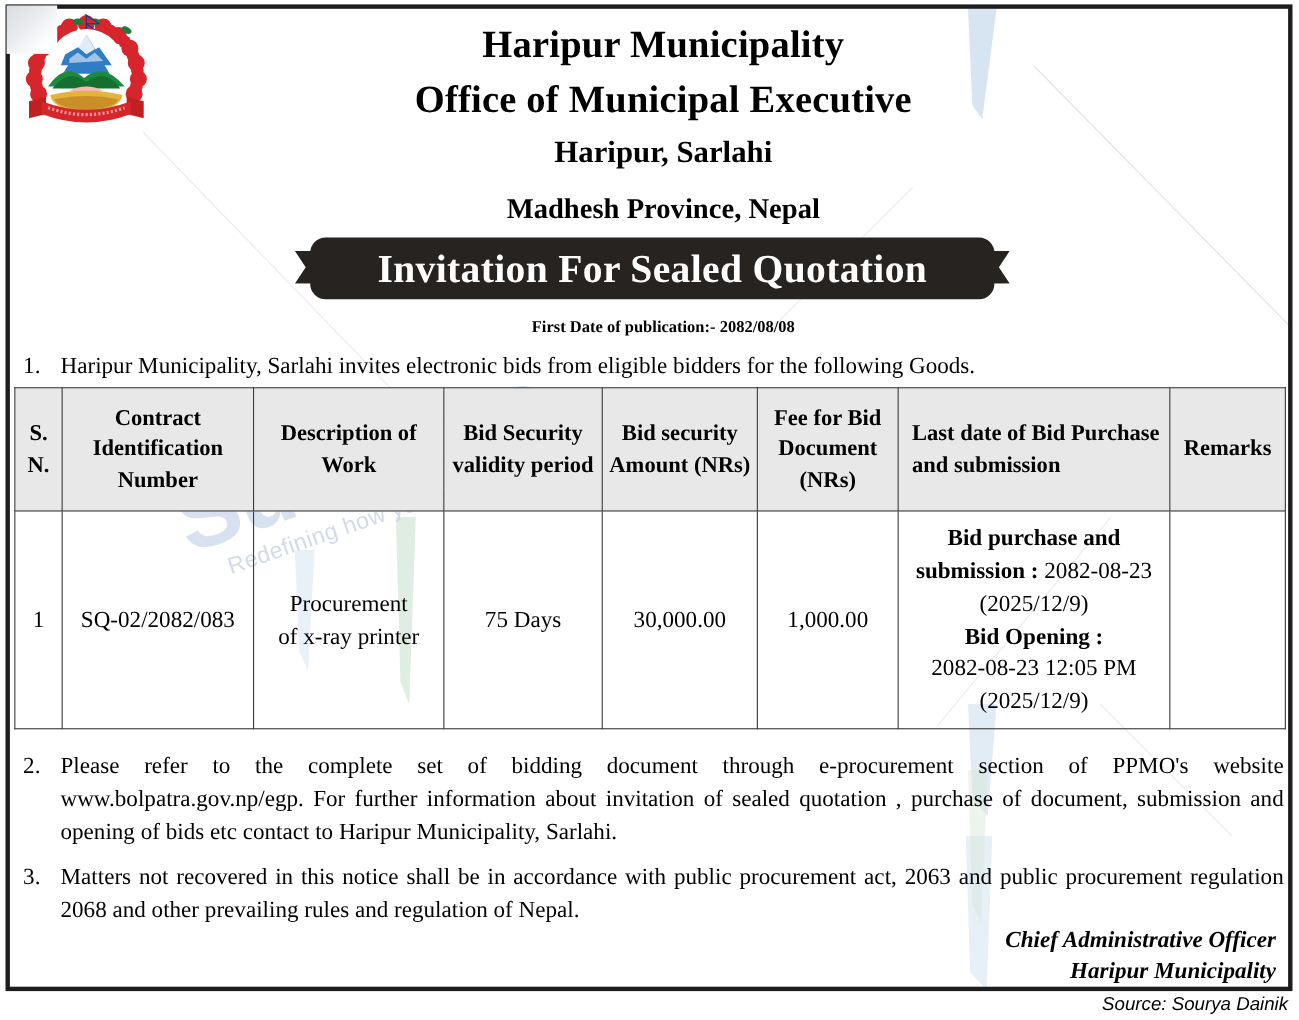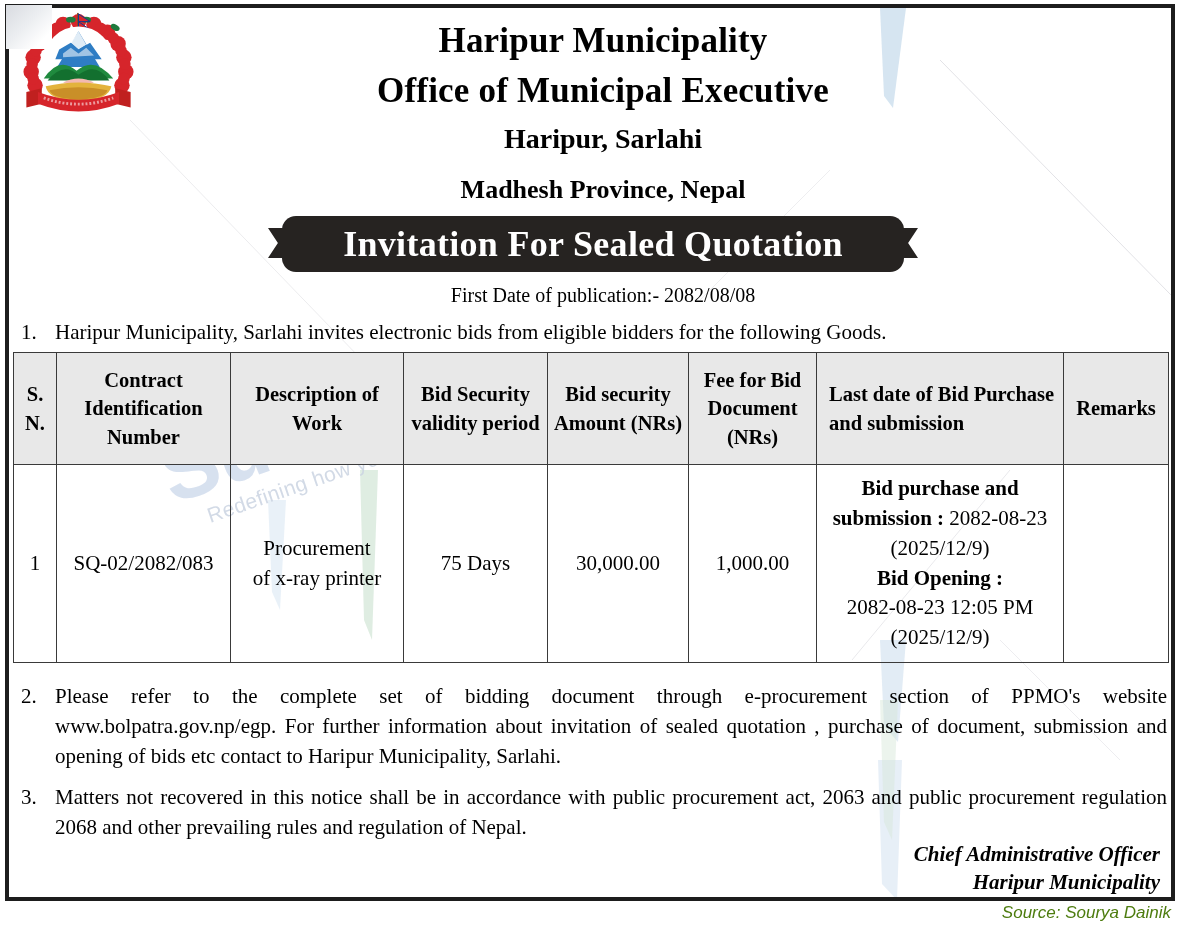--- a/index.html
+++ b/index.html
@@ -119,25 +119,25 @@
   .banner-text {
     color: #ffffff;
     font-size: 36px;
     font-weight: bold;
     letter-spacing: .3px;
     line-height: 1;
   }
 
   .pub-date {
     position: absolute;
-    left: 150px; top: 276px;
+    left: 150px; top: 282px;
     width: 880px;
     text-align: center;
-    font-size: 20px;
-    font-weight: normal;
+    font-size: 15px;
+    font-weight: bold;
   }
 
   
   .clause {
     position: absolute;
     display: flex;
     font-size: 21px;
     line-height: 1.42;
   }
   .clause .num {
@@ -211,21 +211,21 @@
     line-height: 1.35;
   }
 
   
   .source {
     position: absolute;
     right: 10px; top: 903px;
     font-family: "Liberation Sans", "DejaVu Sans", sans-serif;
     font-style: italic;
     font-size: 17px;
-    color: #4d7c0f;
+    color: #000000;
     z-index: 8;
   }
 
   
   .watermark {
     position: absolute;
     left: 150px; top: 440px;
     z-index: 2;
     pointer-events: none;
     transform: rotate(-19deg);

